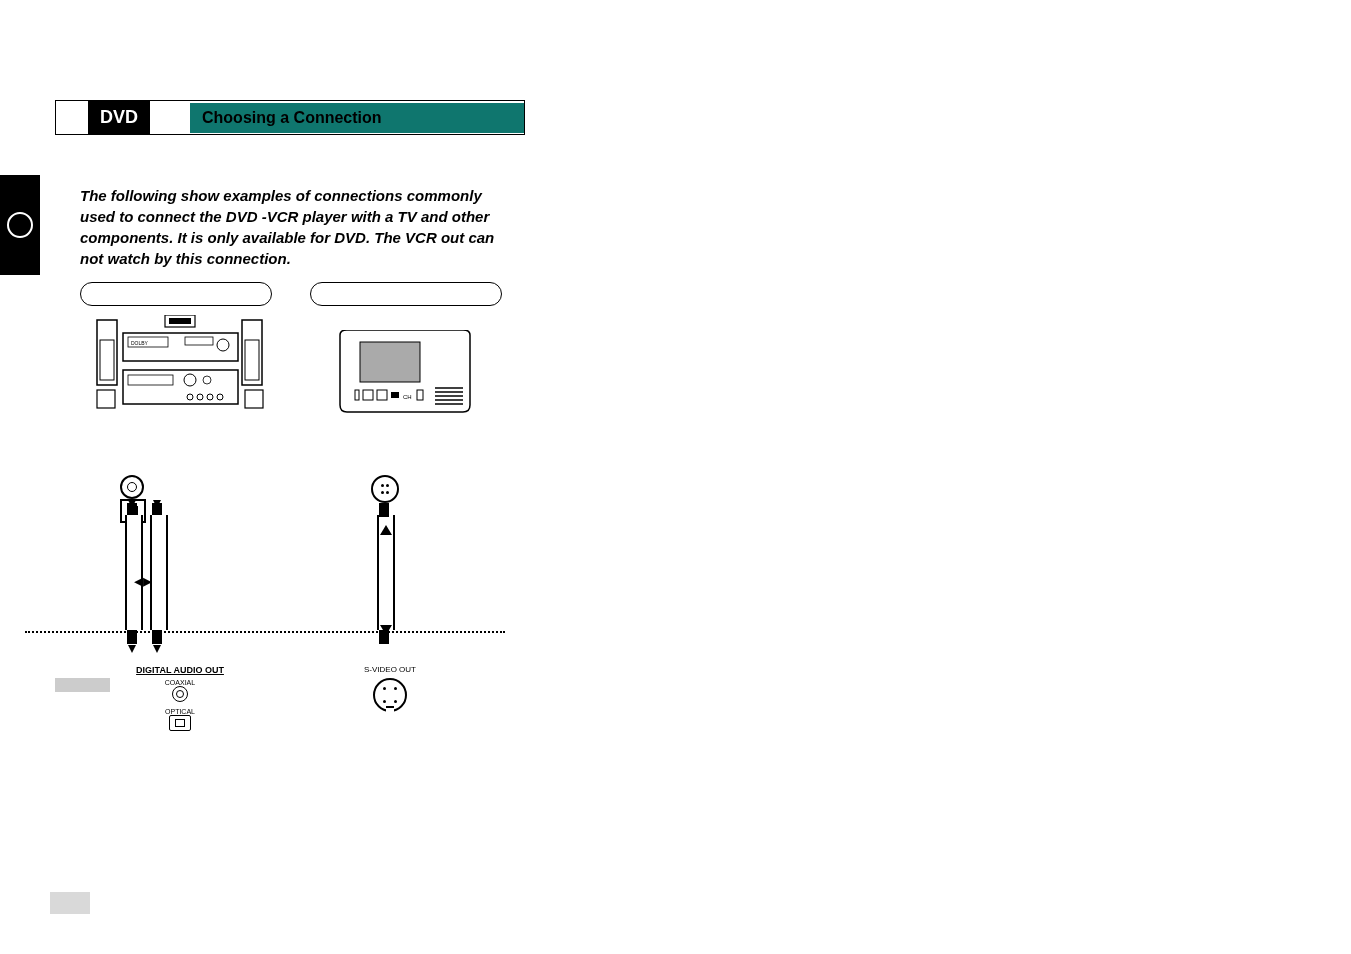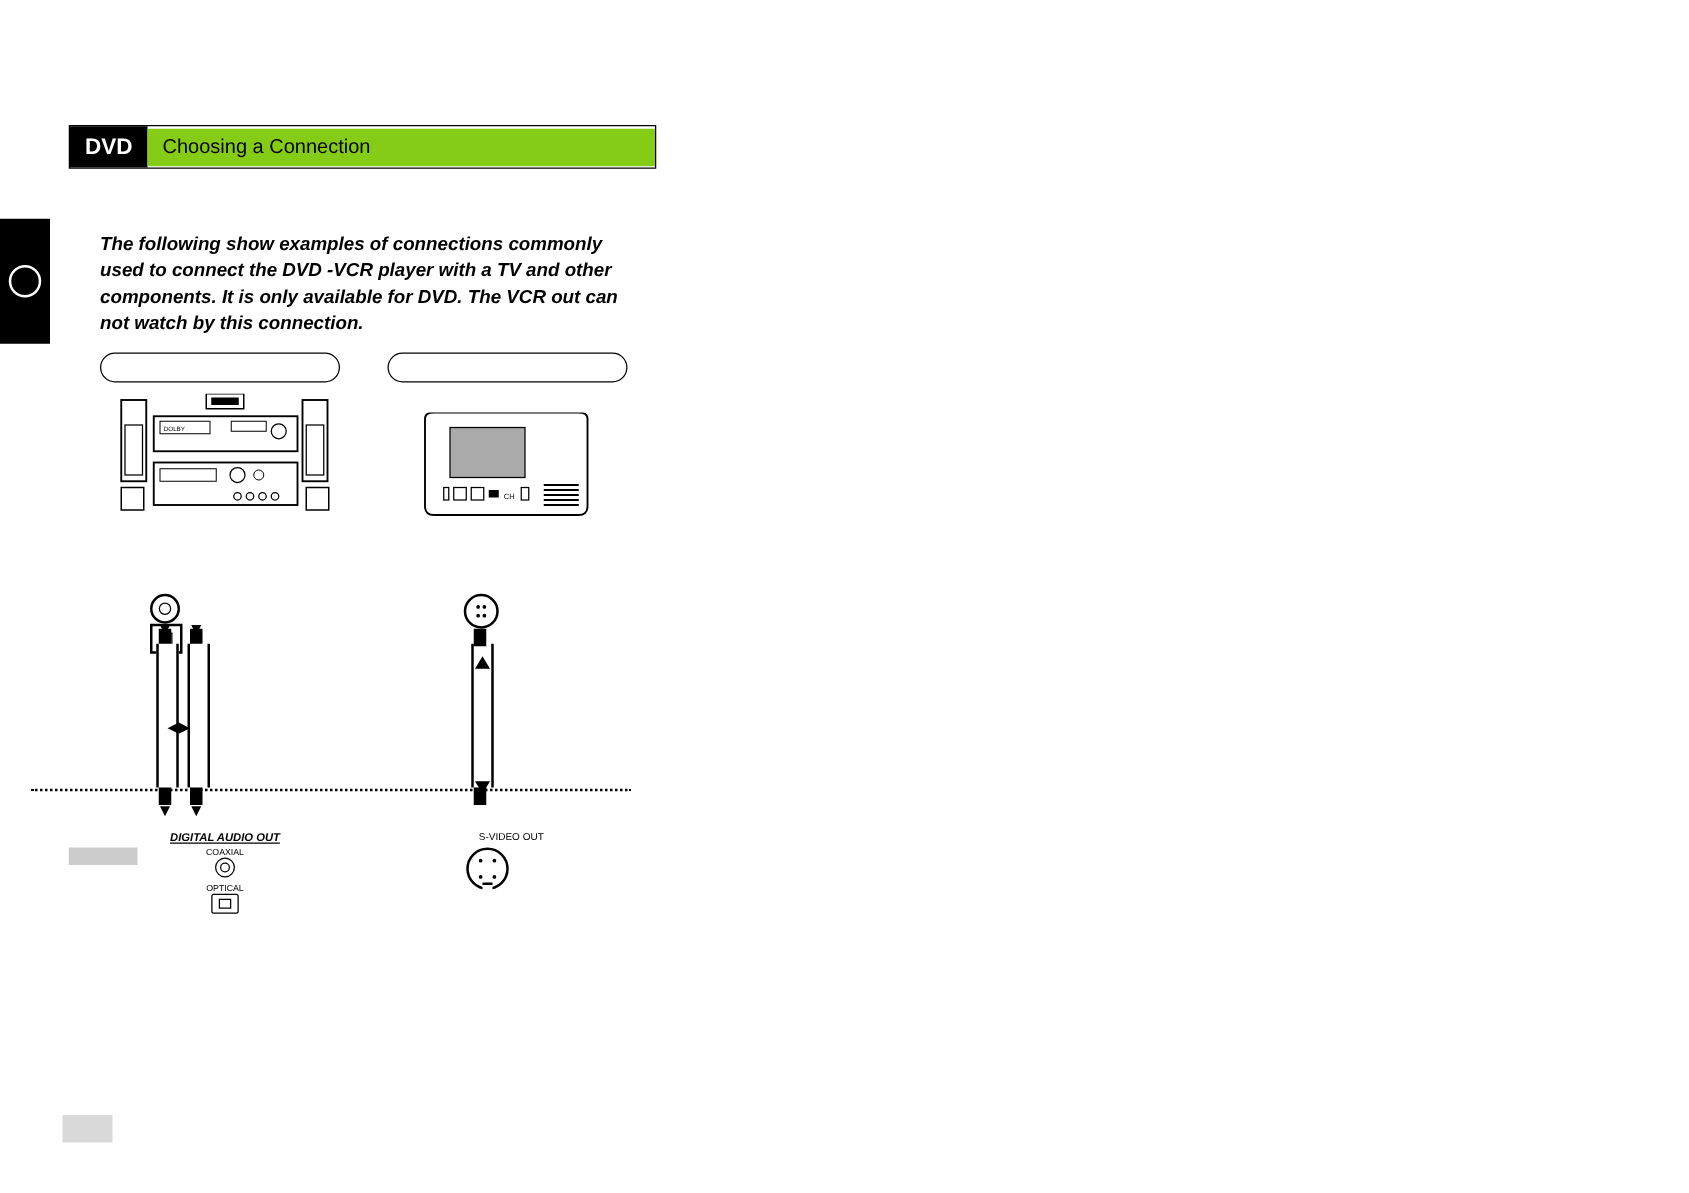--- a/index.html
+++ b/index.html
@@ -20,27 +20,29 @@
     display: flex;
     align-items: center;
     border: 1px solid #000;
   }
   .dvd-box {
     background: #000;
     color: #fff;
     font-weight: bold;
     font-size: 18px;
     padding: 6px 12px;
+    margin-left: 32px;
   }
   .header-title {
-    background: #84cc16;
+    background: #0f766e;
     flex: 1;
     padding: 6px 12px;
-    font-weight: normal;
+    font-weight: bold;
     font-size: 16px;
+    margin-left: 40px;
   }
   .side-tab {
     position: absolute;
     left: 0;
     top: 175px;
     background: #000;
     width: 40px;
     height: 100px;
     display: flex;
     align-items: center;
@@ -166,41 +168,41 @@
     border-top: 2px dotted #000;
   }
   .digital-out {
     position: absolute;
     top: 380px;
     left: 55px;
     width: 140px;
     font-size: 9px;
     text-align: center;
   }
-  .digital-out .lbl { font-weight:bold; text-decoration: underline; margin-bottom:4px;font-style:italic; }
+  .digital-out .lbl { font-weight:bold; text-decoration: underline; margin-bottom:4px; }
   .dao-row { display:flex; flex-direction:column; align-items:center; gap:6px; }
   .dao-item { display:flex; flex-direction:column; align-items:center; font-size:7px; }
   .dao-item .p1 { width:14px;height:14px;border:1.5px solid #000;border-radius:50%;display:flex;align-items:center;justify-content:center; }
   .dao-item .p1 .i { width:6px;height:6px;border:1px solid #000;border-radius:50%; }
   .dao-item .p2 { width:20px;height:14px;border:1.5px solid #000;display:flex;align-items:center;justify-content:center;border-radius:2px; }
   .dao-item .p2 .i { width:8px;height:6px;border:1px solid #000; }
   .dvd-badge {
     position: absolute;
     top: 393px;
     left: 0px;
     width: 55px; height: 14px;
     background: #ccc;
   }
   .svideo-out {
     position: absolute;
     top: 380px;
     left: 290px;
     width: 90px;
     font-size: 9px;
-    text-align: right;
+    text-align: center;
   }
   .svideo-out .lbl { font-weight:normal; font-size:8px; margin-bottom:4px; }
   .svideo-port {
     width:30px;height:30px;border:2px solid #000;border-radius:50%;
     margin:0 auto; position:relative;
   }
   .svideo-port .dot { position:absolute;width:3px;height:3px;background:#000;border-radius:50%; }
   .svideo-port .d1{top:7px;left:8px;} .svideo-port .d2{top:7px;right:8px;}
   .svideo-port .d3{bottom:7px;left:8px;} .svideo-port .d4{bottom:7px;right:8px;}
   .svideo-port .notch{position:absolute;bottom:-2px;left:50%;transform:translateX(-50%);width:8px;height:4px;background:#fff;border-top:2px solid #000;}

